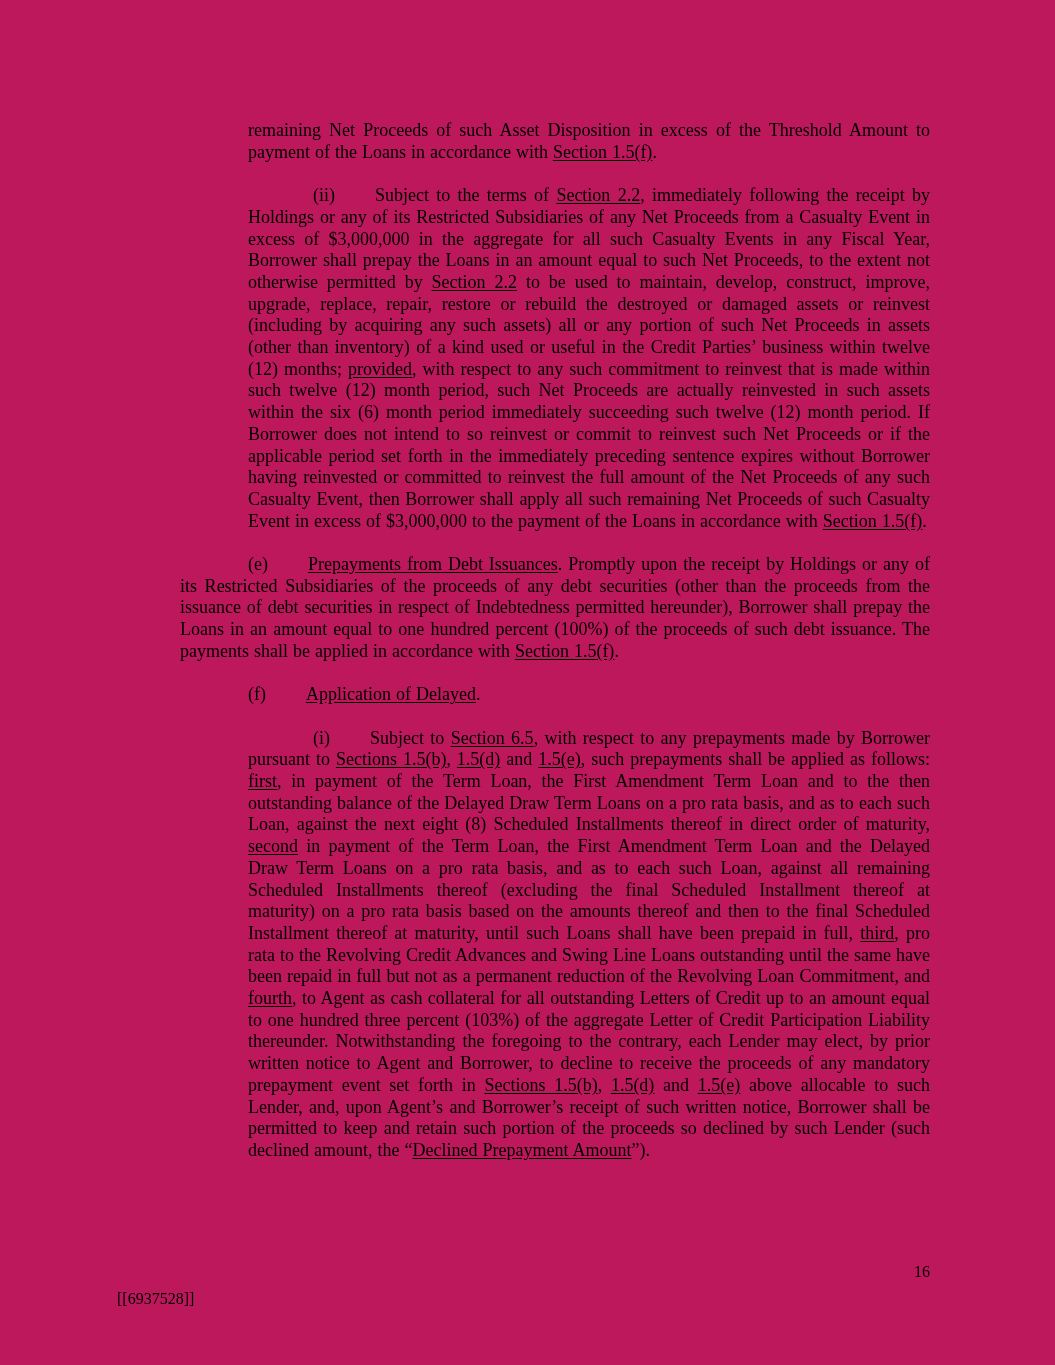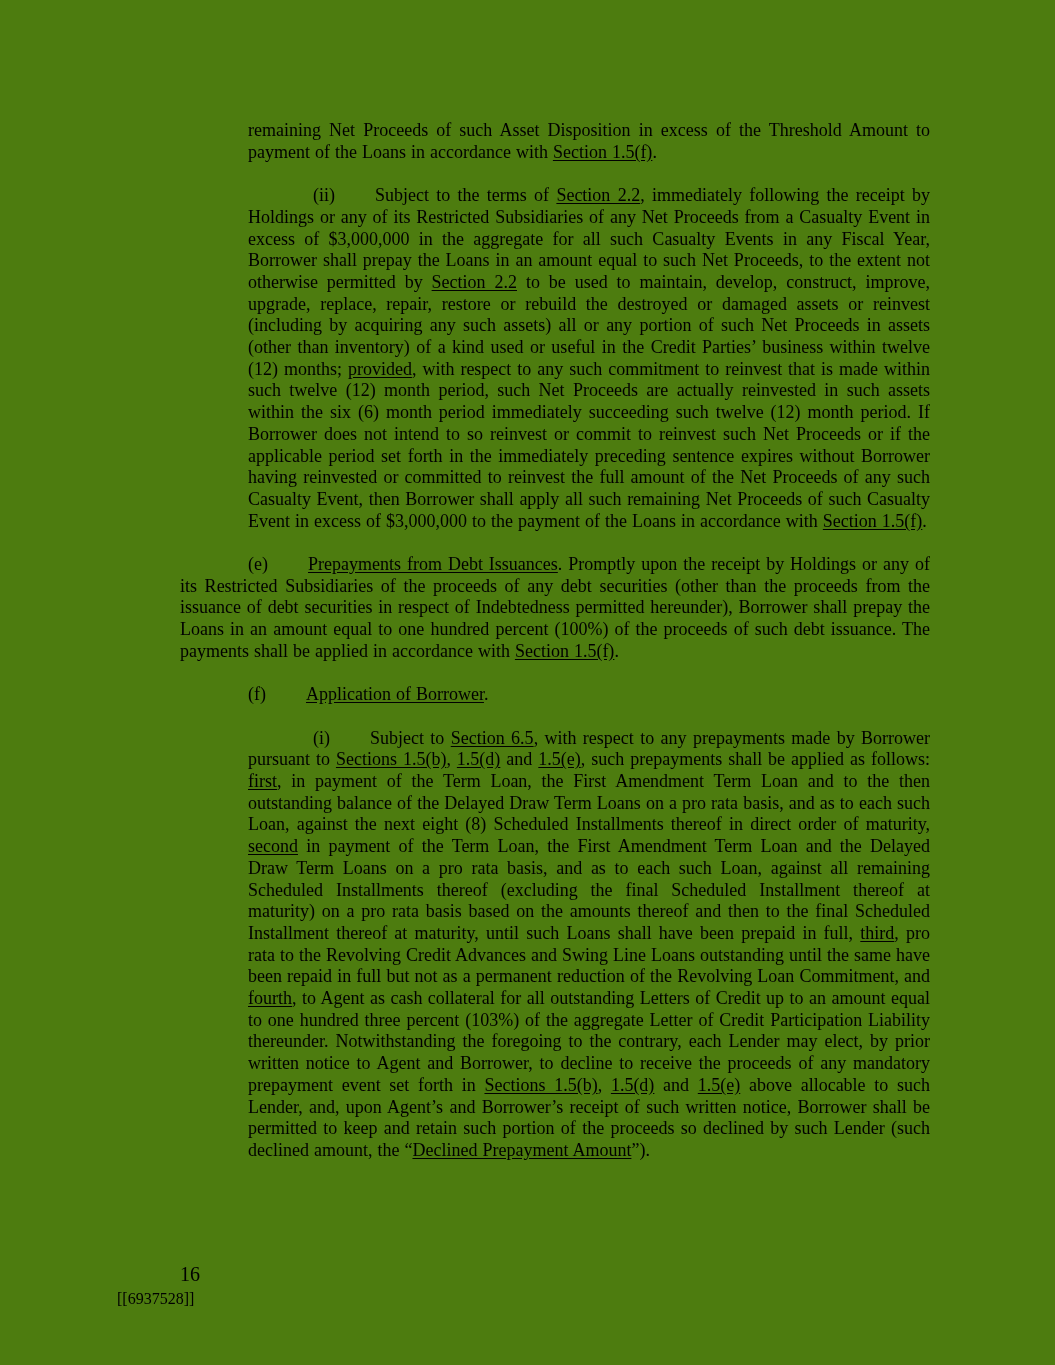--- a/index.html
+++ b/index.html
@@ -9,21 +9,21 @@
     height: 1365px;
     background: #ffffff;
     position: relative;
     overflow: hidden;
     font-family: "Liberation Serif", "DejaVu Serif", serif;
     color: #000000;
   }
   .page {
     position: absolute;
     inset: 0;
-    background: #4d7c0f;
+    background: #be185d;
   }
   .content {
     position: absolute;
     left: 180px;
     top: 120px;
     width: 750px;
     font-size: 18px;
     line-height: 21.7px;
     word-spacing: 0.5px;
   }
@@ -39,36 +39,36 @@
   .para.full { text-indent: 68px; }
   
   .para.heading { margin-left: 68px; text-align: left; }
   .tab { display: inline-block; width: 40px; }
   .u { text-decoration: underline; text-underline-offset: 2px; }
   .page-number {
     position: absolute;
     top: 1263px;
     left: 180px;
     width: 750px;
-    text-align: left;
-    font-size: 20px;
+    text-align: right;
+    font-size: 16px;
   }
   .doc-footer {
     position: absolute;
     top: 1290px;
     left: 117px;
     font-size: 16px;
   }
 </style>
 </head>
 <body>
 
 <div class="page">
   <div class="content" id="doc-body">
       <div class="para sub"><span class="">remaining Net Proceeds of such Asset Disposition in excess of the Threshold Amount to payment of the Loans in accordance with </span><span class="u">Section 1.5(f)</span><span class="">.</span></div>
       <div class="para sub first-indent"><span class="">(ii)</span><span class="tab"></span><span class="">Subject to the terms of </span><span class="u">Section 2.2</span><span class="">, immediately following the receipt by Holdings or any of its Restricted Subsidiaries of any Net Proceeds from a Casualty Event in excess of $3,000,000 in the aggregate for all such Casualty Events in any Fiscal Year, Borrower shall prepay the Loans in an amount equal to such Net Proceeds, to the extent not otherwise permitted by </span><span class="u">Section 2.2</span><span class=""> to be used to maintain, develop, construct, improve, upgrade, replace, repair, restore or rebuild the destroyed or damaged assets or reinvest (including by acquiring any such assets) all or any portion of such Net Proceeds in assets (other than inventory) of a kind used or useful in the Credit Parties’ business within twelve (12) months; </span><span class="u">provided</span><span class="">, with respect to any such commitment to reinvest that is made within such twelve (12) month period, such Net Proceeds are actually reinvested in such assets within the six (6) month period immediately succeeding such twelve (12) month period. If Borrower does not intend to so reinvest or commit to reinvest such Net Proceeds or if the applicable period set forth in the immediately preceding sentence expires without Borrower having reinvested or committed to reinvest the full amount of the Net Proceeds of any such Casualty Event, then Borrower shall apply all such remaining Net Proceeds of such Casualty Event in excess of $3,000,000 to the payment of the Loans in accordance with </span><span class="u">Section 1.5(f)</span><span class="">.</span></div>
       <div class="para full"><span class="">(e)</span><span class="tab"></span><span class="u">Prepayments from Debt Issuances</span><span class="">. Promptly upon the receipt by Holdings or any of its Restricted Subsidiaries of the proceeds of any debt securities (other than the proceeds from the issuance of debt securities in respect of Indebtedness permitted hereunder), Borrower shall prepay the Loans in an amount equal to one hundred percent (100%) of the proceeds of such debt issuance. The payments shall be applied in accordance with </span><span class="u">Section 1.5(f)</span><span class="">.</span></div>
-      <div class="para heading"><span class="">(f)</span><span class="tab"></span><span class="u">Application of Borrower</span><span class="">.</span></div>
+      <div class="para heading"><span class="">(f)</span><span class="tab"></span><span class="u">Application of Delayed</span><span class="">.</span></div>
       <div class="para sub first-indent"><span class="">(i)</span><span class="tab"></span><span class="">Subject to </span><span class="u">Section 6.5</span><span class="">, with respect to any prepayments made by Borrower pursuant to </span><span class="u">Sections 1.5(b)</span><span class="">, </span><span class="u">1.5(d)</span><span class=""> and </span><span class="u">1.5(e)</span><span class="">, such prepayments shall be applied as follows: </span><span class="u">first</span><span class="">, in payment of the Term Loan, the First Amendment Term Loan and to the then outstanding balance of the Delayed Draw Term Loans on a pro rata basis, and as to each such Loan, against the next eight (8) Scheduled Installments thereof in direct order of maturity, </span><span class="u">second</span><span class=""> in payment of the Term Loan, the First Amendment Term Loan and the Delayed Draw Term Loans on a pro rata basis, and as to each such Loan, against all remaining Scheduled Installments thereof (excluding the final Scheduled Installment thereof at maturity) on a pro rata basis based on the amounts thereof and then to the final Scheduled Installment thereof at maturity, until such Loans shall have been prepaid in full, </span><span class="u">third</span><span class="">, pro rata to the Revolving Credit Advances and Swing Line Loans outstanding until the same have been repaid in full but not as a permanent reduction of the Revolving Loan Commitment, and </span><span class="u">fourth</span><span class="">, to Agent as cash collateral for all outstanding Letters of Credit up to an amount equal to one hundred three percent (103%) of the aggregate Letter of Credit Participation Liability thereunder. Notwithstanding the foregoing to the contrary, each Lender may elect, by prior written notice to Agent and Borrower, to decline to receive the proceeds of any mandatory prepayment event set forth in </span><span class="u">Sections 1.5(b)</span><span class="">, </span><span class="u">1.5(d)</span><span class=""> and </span><span class="u">1.5(e)</span><span class=""> above allocable to such Lender, and, upon Agent’s and Borrower’s receipt of such written notice, Borrower shall be permitted to keep and retain such portion of the proceeds so declined by such Lender (such declined amount, the “</span><span class="u">Declined Prepayment Amount</span><span class="">”).</span></div>
     </div>
   <div class="page-number">16</div>
   <div class="doc-footer">[[6937528]]</div>
 </div>
 
 </body></html>

